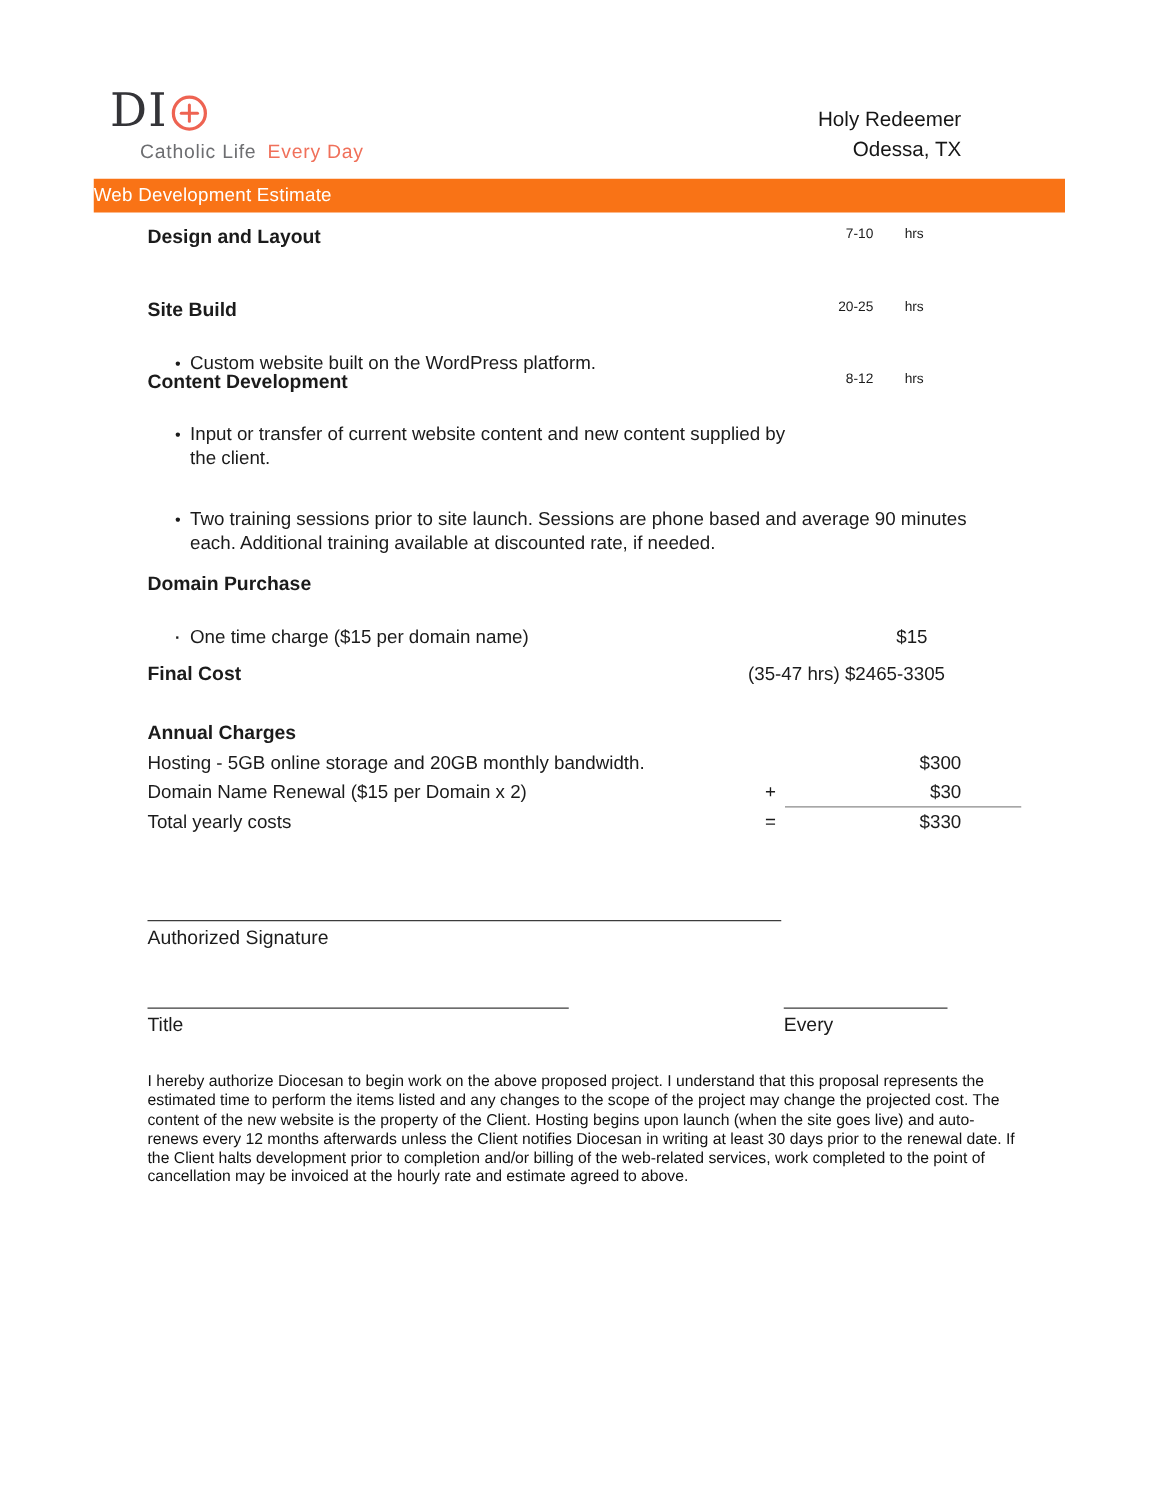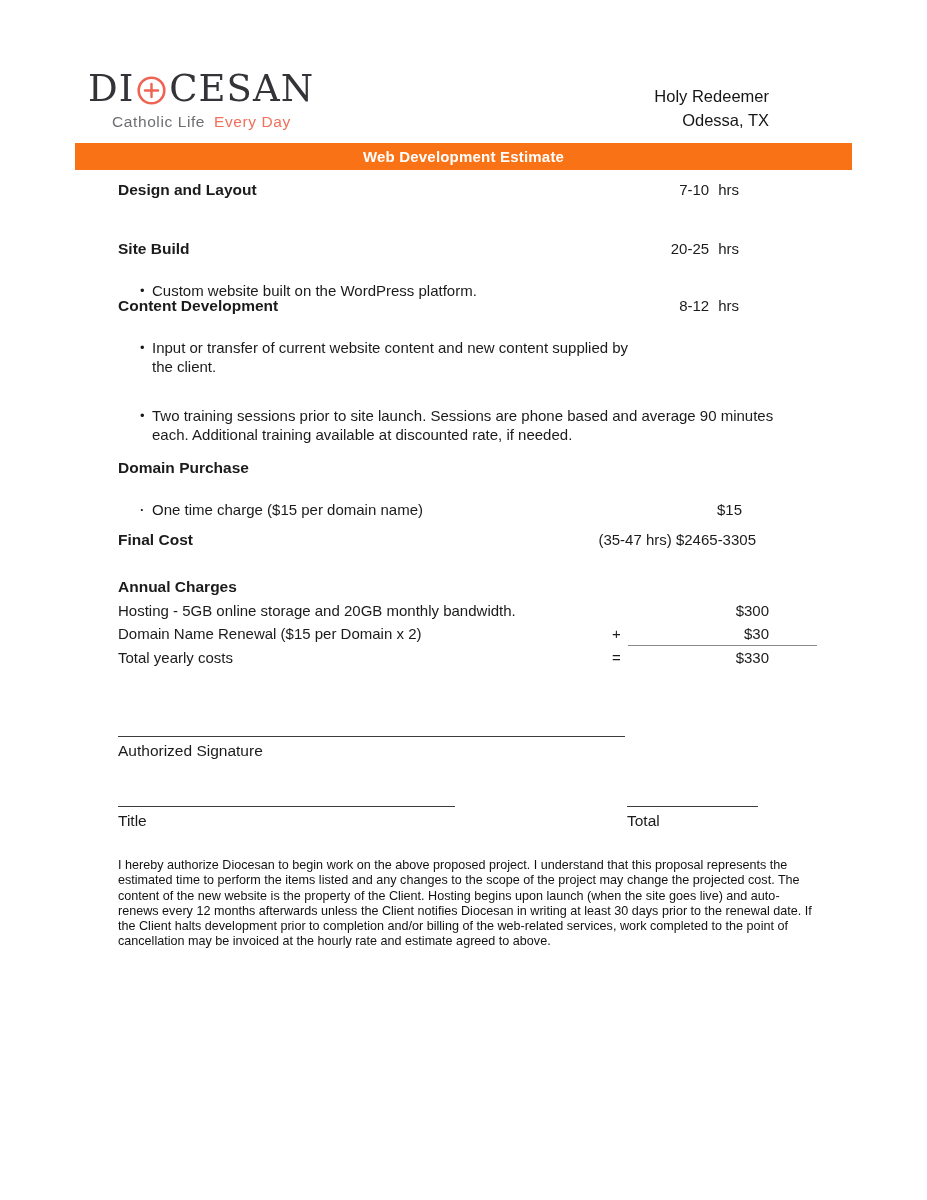--- a/index.html
+++ b/index.html
@@ -20,29 +20,29 @@
   .logo-o{display:inline-flex;align-items:center;justify-content:center;margin:2px 2px 0 2px;}
   .tagline{margin-top:3px;margin-left:24px;font-size:15.5px;letter-spacing:0.6px;line-height:18px;}
   .tag-gray{color:var(--tag-gray);}
   .tag-accent{color:#F0705A;margin-left:4px;}
 
   .client-block{position:absolute;right:117px;top:84px;text-align:right;
     font-size:16.5px;line-height:24px;color:#161616;}
 
   
   .banner{position:absolute;left:75px;top:143px;width:777px;height:27px;
-    background:var(--accent);color:#ffffff;font-size:15px;font-weight:bold;
-    display:flex;align-items:center;justify-content:center;letter-spacing:0.2px;}
+    background:var(--accent);color:#ffffff;font-size:15px;font-weight:normal;
+    display:flex;align-items:center;letter-spacing:0.2px;}
 
   
   .sec{position:absolute;left:0;right:0;}
   .sec1{top:181px;}.sec2{top:240px;}.sec3{top:297px;}.sec4{top:383px;}.sec5{top:459px;}
   .sec-head{position:relative;height:18px;padding-left:28px;}
   .sec-title{position:absolute;left:118px;font-size:15.5px;font-weight:bold;white-space:nowrap;}
-  .sec-val{position:absolute;top:0;display:flex;gap:9px;font-size:15px;white-space:nowrap;}
+  .sec-val{position:absolute;top:0;display:flex;gap:25px;font-size:11px;white-space:nowrap;}
   .val-hrs{right:147px;}
   .val-free{right:120px;}
   .bullet{position:relative;margin-top:23px;padding-left:34px;margin-left:118px;
     font-size:15px;line-height:19px;}
   .bullet::before{content:"\2022";position:absolute;left:22px;top:0;font-size:13px;}
   .bullet.small-dot::before{content:"\00B7";font-weight:bold;}
   .bt-w480{display:block;max-width:480px;}
   .bt-w640{display:block;max-width:640px;}
   .bullet-val{position:absolute;right:144px;top:0;font-size:15px;}
 
@@ -80,21 +80,20 @@
   <div class="logo-block">
     <div class="logo-word">
       <span>DI</span>
       <span class="logo-o">
         <svg width="31" height="31" viewBox="0 0 31 31">
           <circle cx="15.5" cy="15.5" r="12.8" fill="none" stroke="#EE6352" stroke-width="2.6"></circle>
           <line x1="15.5" y1="9" x2="15.5" y2="22" stroke="#EE6352" stroke-width="2.4" stroke-linecap="round"></line>
           <line x1="9" y1="15.5" x2="22" y2="15.5" stroke="#EE6352" stroke-width="2.4" stroke-linecap="round"></line>
         </svg>
       </span>
-      <span>CESAN</span>
     </div>
     <div class="tagline">
       <span class="tag-gray">Catholic Life</span>
       <span class="tag-accent">Every Day</span>
     </div>
   </div>
 
   <div class="client-block">
     <div>Holy Redeemer</div>
     <div>Odessa, TX</div>
@@ -180,17 +179,17 @@
       <span class="aamt">$330</span>
     </div>
   </div>
 
   <div class="sig-line"></div>
   <div class="sig-label">Authorized Signature</div>
 
   <div class="title-line"></div>
   <div class="date-line"></div>
   <div class="title-label">Title</div>
-  <div class="date-label">Total</div>
+  <div class="date-label">Every</div>
 
   <p class="legal">I hereby authorize Diocesan to begin work on the above proposed project. I understand that this proposal represents the estimated time to perform the items listed and any changes to the scope of the project may change the projected cost. The content of the new website is the property of the Client. Hosting begins upon launch (when the site goes live) and auto-renews every 12 months afterwards unless the Client notifies Diocesan in writing at least 30 days prior to the renewal date. If the Client halts development prior to completion and/or billing of the web-related services, work completed to the point of cancellation may be invoiced at the hourly rate and estimate agreed to above.</p>
 
 </div>
 
 </body></html>

